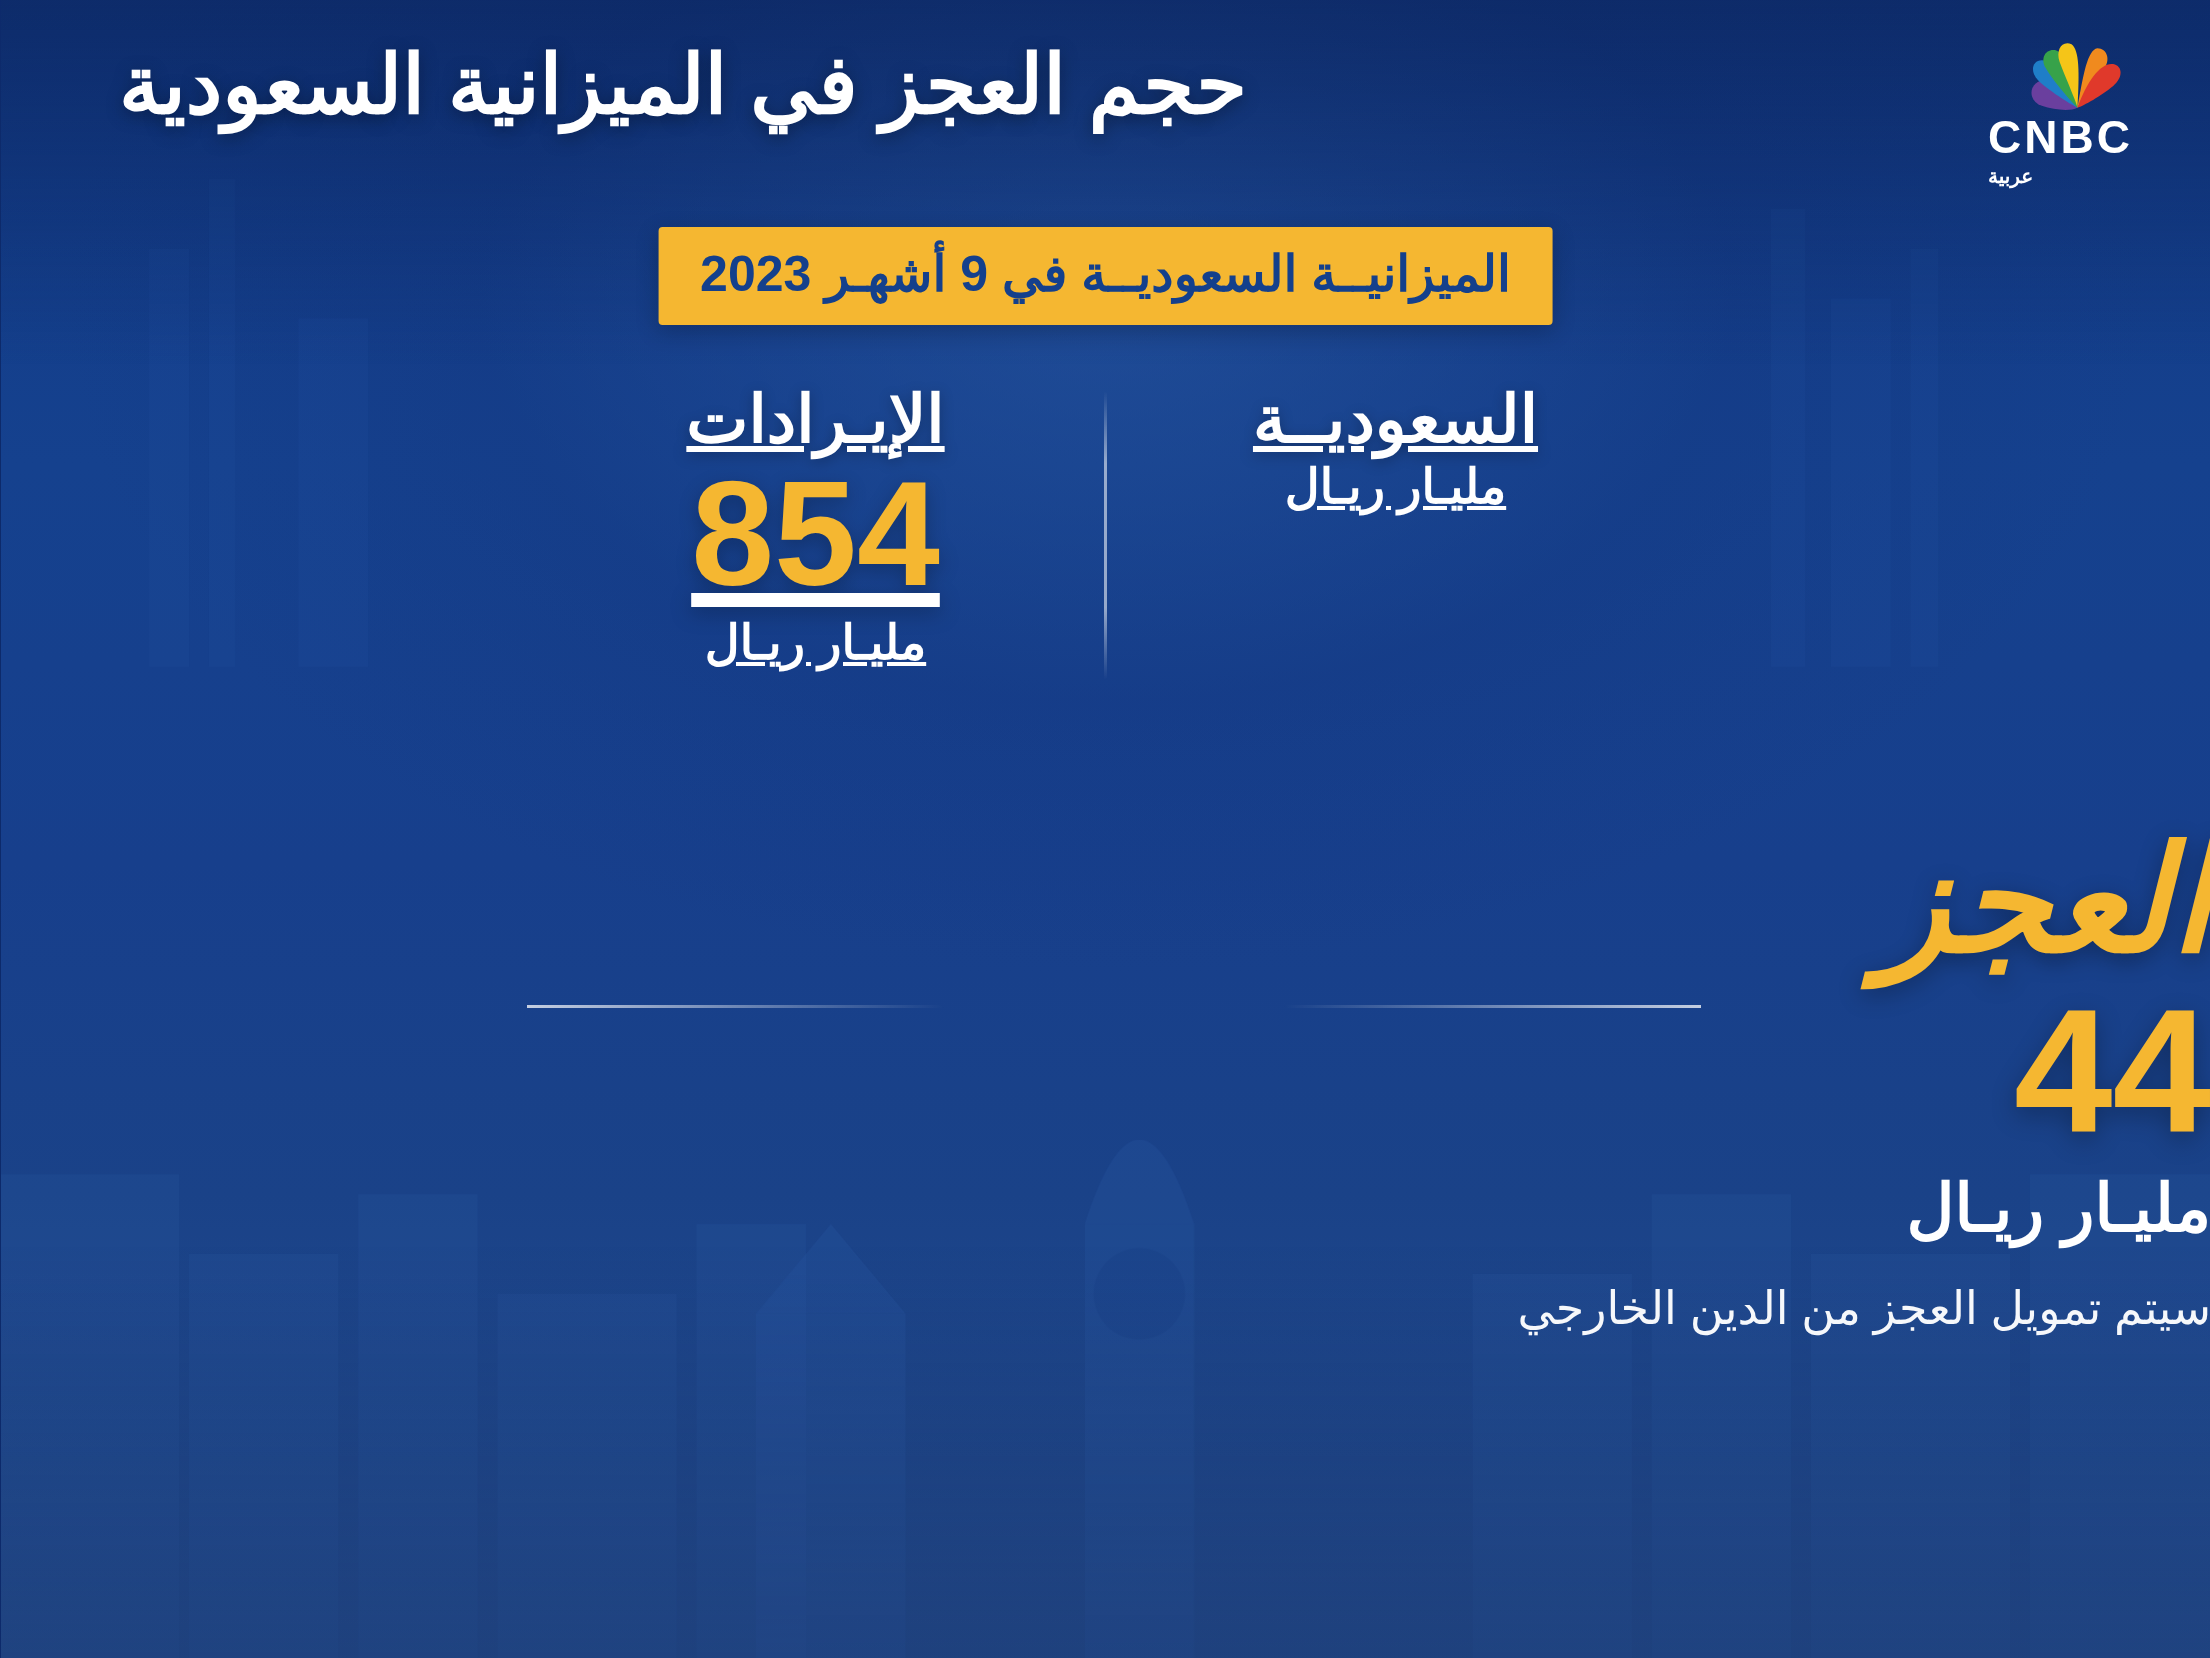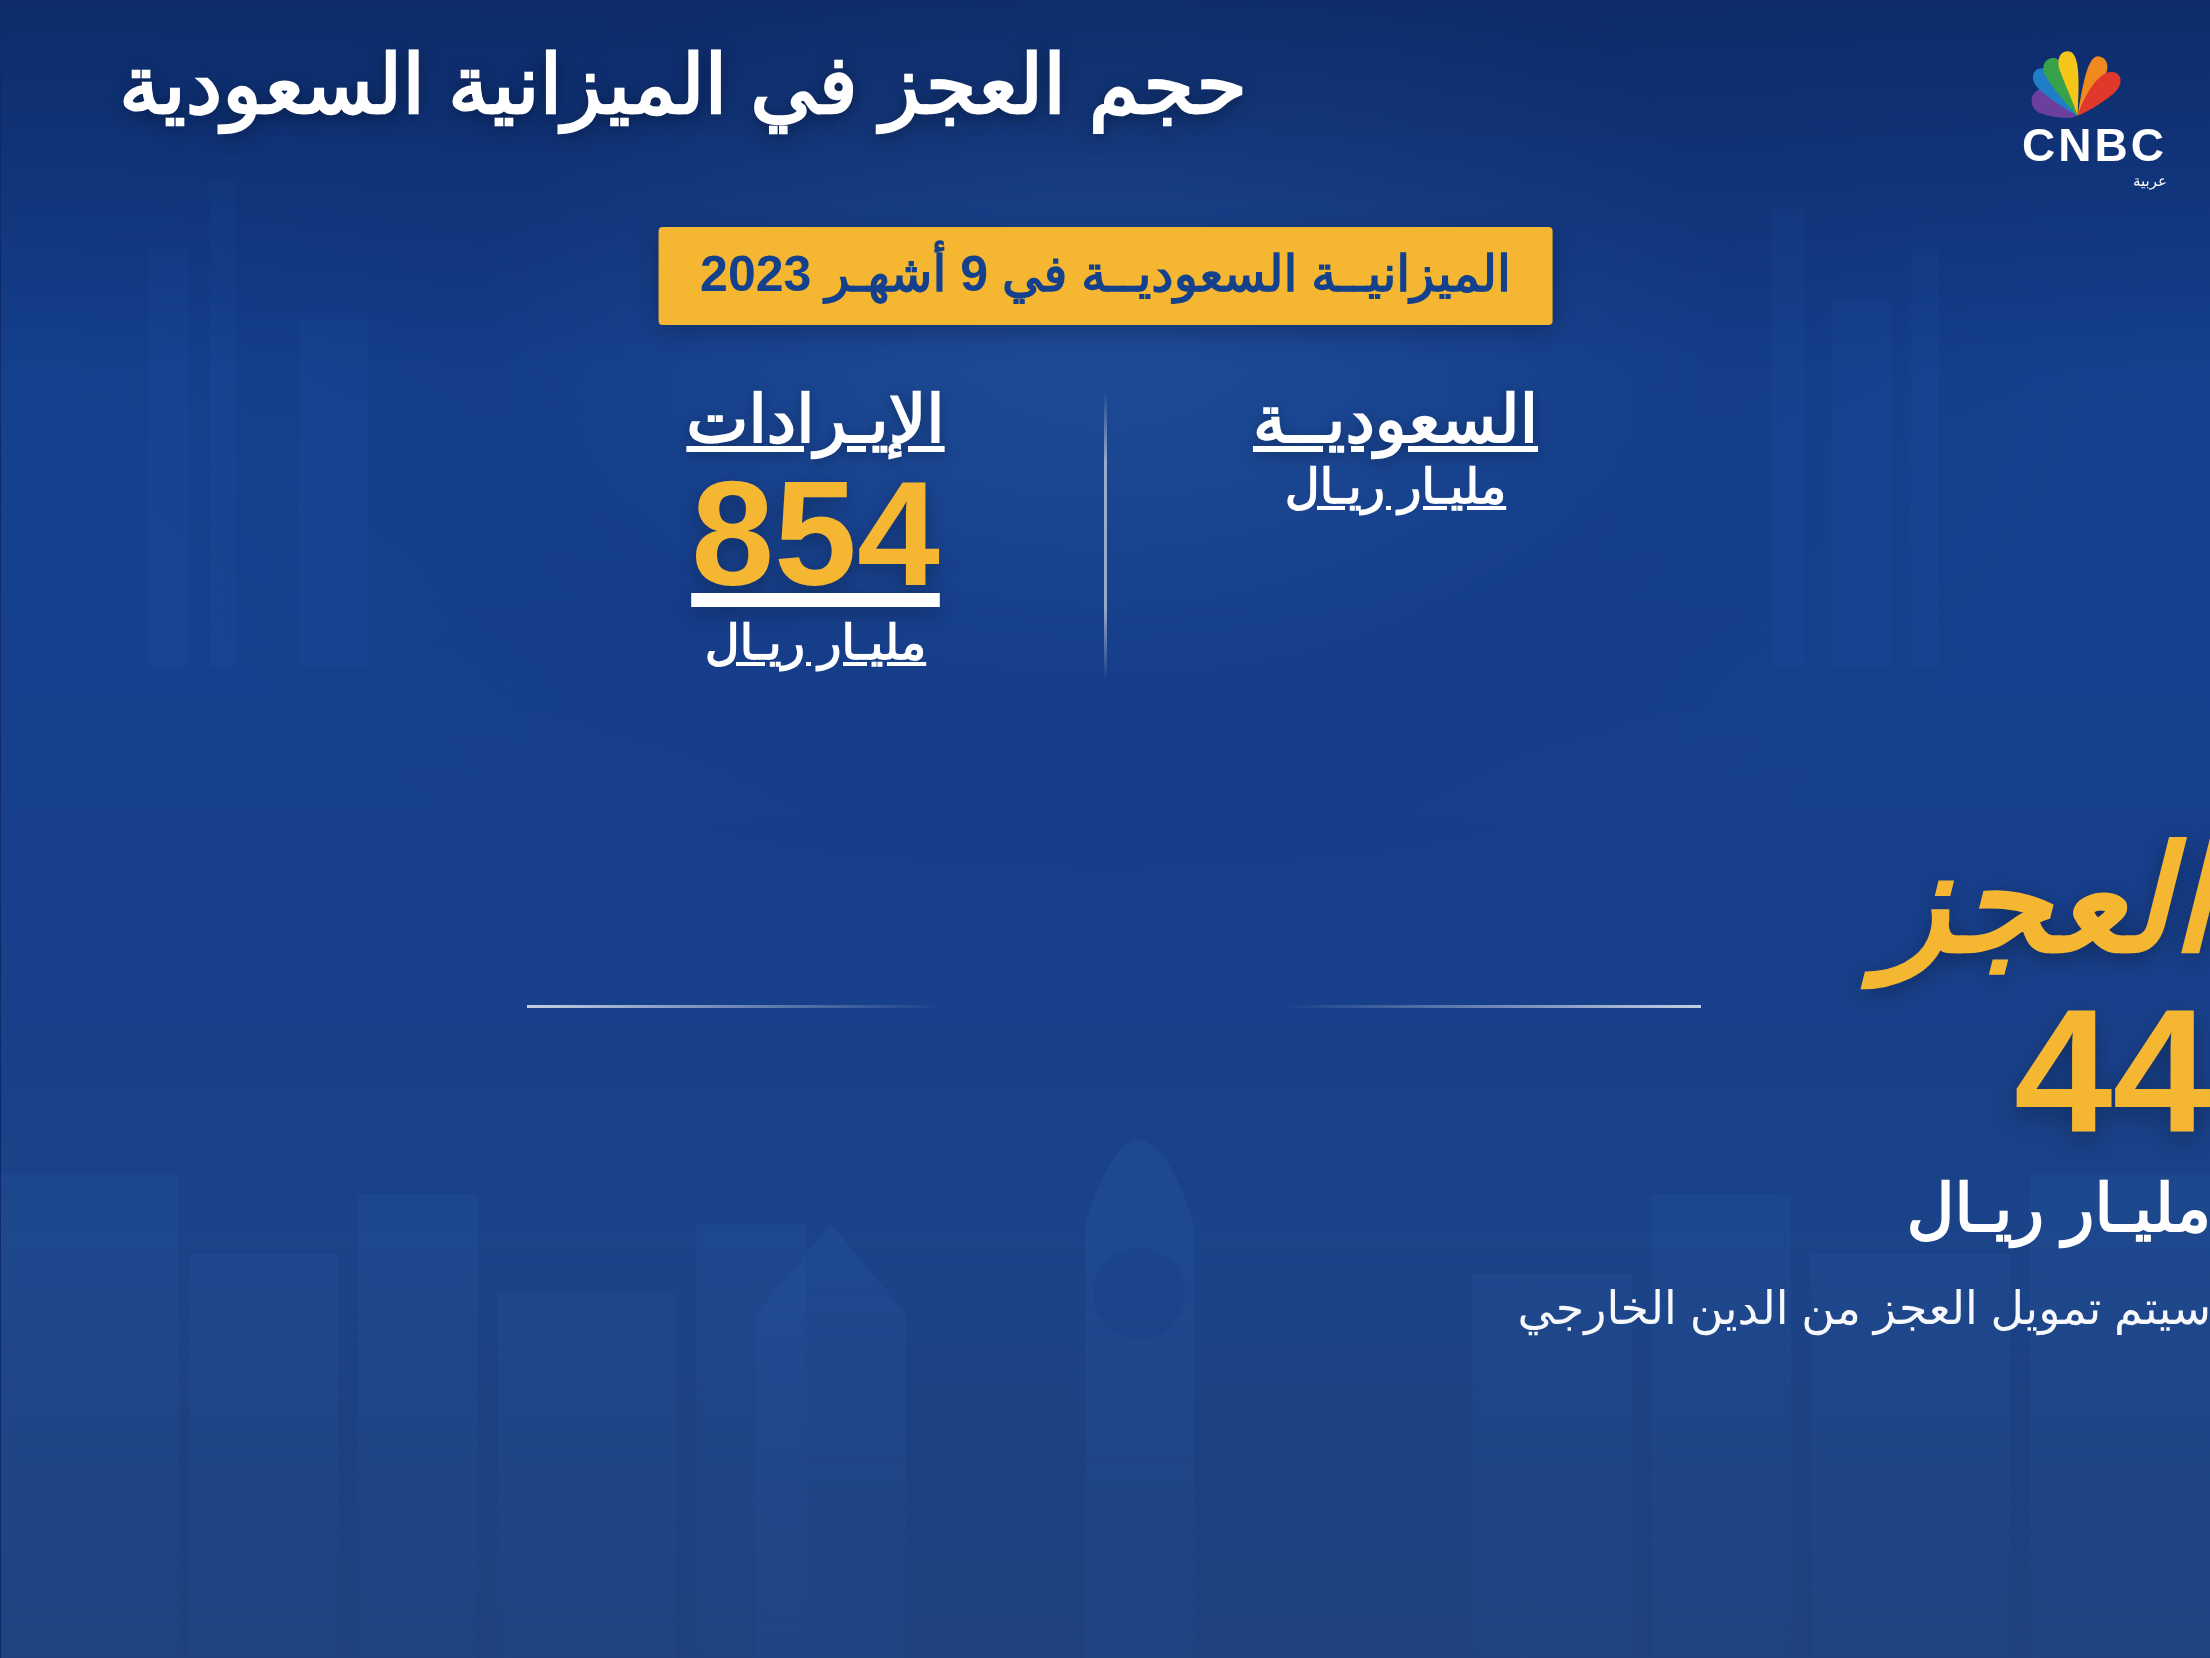--- a/index.html
+++ b/index.html
@@ -43,41 +43,41 @@
   }
 
   
   .header {
     position: absolute;
     top: 0; left: 0; right: 0;
     height: 199px;
   }
   .logo {
     position: absolute;
-    top: 46px;
+    top: 38px;
     right: 44px;
     width: 179px;
-    text-align: right;
+    text-align: left;
     color: #ffffff;
   }
   .peacock {
     display: block;
     margin: 0 auto 2px auto;
   }
   .logo-word {
     font-size: 46px;
     font-weight: bold;
     letter-spacing: 3px;
     line-height: 1;
     font-family: "Liberation Sans", sans-serif;
     direction: ltr;
   }
   .logo-sub {
-    font-size: 15px;
-    font-weight: normal;
+    font-size: 20px;
+    font-weight: bold;
     letter-spacing: 1px;
     margin-top: 4px;
     color: #ffffff;
   }
 
   .main-title {
     position: absolute;
     top: 38px;
     right: 269px;
     left: 119px;

